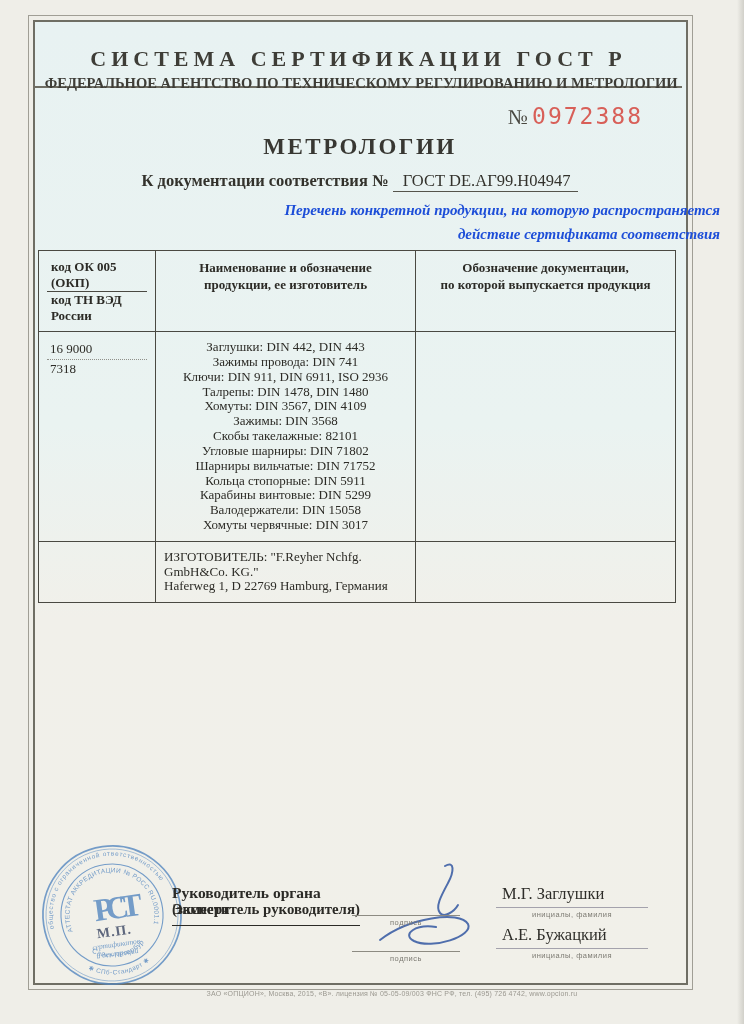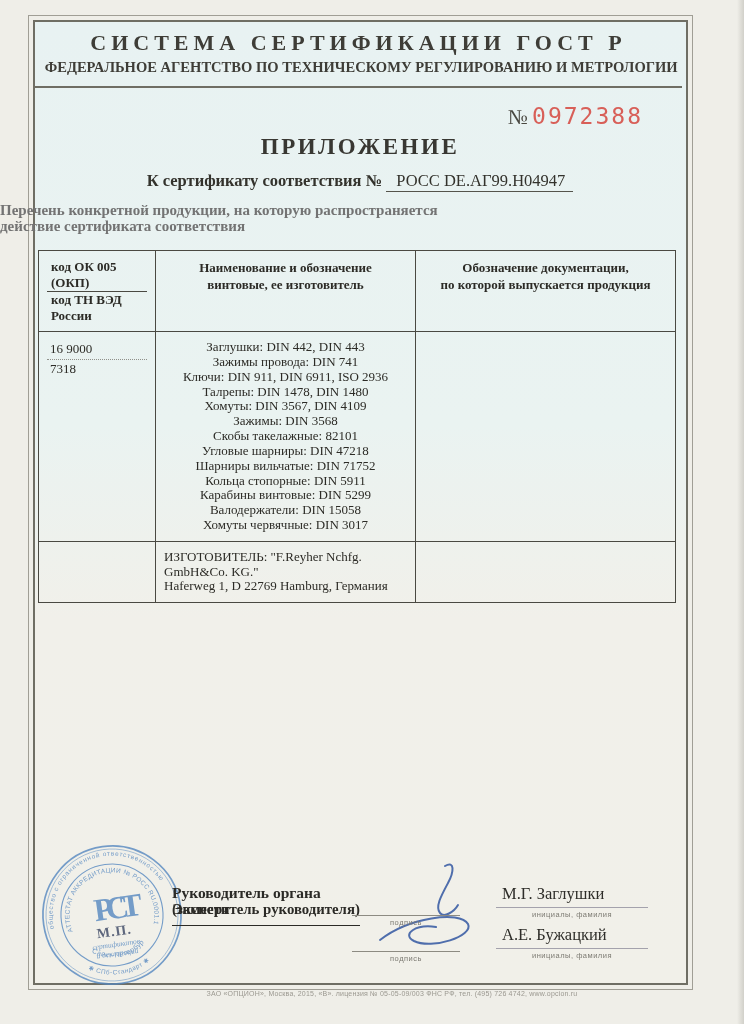--- a/index.html
+++ b/index.html
@@ -7,32 +7,32 @@
     width:744px;height:1024px;position:relative;overflow:hidden;
     background:#efeee8;
     font-family:"Liberation Serif",serif;color:#2e2d29;
   }
   body::after{content:"";position:absolute;right:0;top:0;width:7px;height:100%;
     background:linear-gradient(90deg,rgba(0,0,0,0),rgba(120,118,110,.25));pointer-events:none;}
   .frame-outer{position:absolute;left:28px;top:15px;width:663px;height:973px;border:1px solid #a09e95;}
   .frame-inner{position:absolute;left:33px;top:20px;width:651px;height:961px;border:2px solid #6f6e64;
     background:linear-gradient(180deg,#e8f2f2 0%,#eaf3f1 42%,#f1f0ea 62%,#f1f0e9 100%);}
   .masthead{position:absolute;left:35px;top:22px;width:647px;height:64px;border-bottom:2px solid #6f6e64;text-align:center;}
-  .mast1{margin-top:8px;font-size:22px;font-weight:bold;letter-spacing:5px;color:#3e3d37;white-space:nowrap;}
+  .mast1{margin-top:24px;font-size:22px;font-weight:bold;letter-spacing:5px;color:#3e3d37;white-space:nowrap;}
   .mast2{margin-top:3px;font-size:15px;font-weight:bold;color:#3e3d37;white-space:nowrap;transform:scaleX(.97);}
   .serial{position:absolute;left:508px;top:103px;white-space:nowrap;}
   .serial-prefix{font-size:21px;color:#4a4942;}
   .serial-num{font-family:"DejaVu Sans Mono",monospace;font-size:23px;color:#d85f58;letter-spacing:2px;}
   .doc-title{position:absolute;left:0;top:134px;width:720px;text-align:center;
     font-size:23px;font-weight:bold;letter-spacing:2.5px;color:#383732;}
   .certline{position:absolute;left:0;top:171px;width:720px;text-align:center;font-size:16.5px;color:#33322c;}
   .certline .lbl{font-weight:bold;}
   .certline .val{border-bottom:1px solid #55544c;padding:0 8px 1px 10px;}
-  .purpose{position:absolute;left:0;width:720px;text-align:left;font-weight:bold;font-size:15px;color:#737373;}
-  .p1{top:202px}.p2{top:218px}
+  .purpose{position:absolute;left:0;width:720px;text-align:right;font-weight:bold;font-size:15px;color:#1d4ed8;font-style:italic;}
+  .p1{top:202px}.p2{top:226px}
   table.tbl{position:absolute;left:38px;top:250px;width:638px;border-collapse:collapse;table-layout:fixed;}
   table.tbl td{border:1.5px solid #4a4942;padding:8px;vertical-align:top;font-size:13px;color:#2c2b26;}
   td.hdrc{vertical-align:middle;text-align:center;font-weight:bold;font-size:13px;line-height:17px;color:#3a3931;}
   .c1h{font-weight:bold;font-size:12.8px;color:#3a3931;}
   .c1h .t{height:32px;border-bottom:1.5px solid #4a4942;display:flex;align-items:center;padding-left:4px;}
   .c1h .b{height:31px;display:flex;align-items:center;padding-left:4px;}
   .codecell .ctop{padding:1px 3px 2px;border-bottom:1px dotted #90908a;}
   .codecell .cbot{padding:1px 3px;}
   .prodcell{padding:2px 4px;}
   .prodcell div{line-height:14.85px;text-align:center;}
@@ -71,66 +71,66 @@
 <div class="frame-outer"></div>
 <div class="frame-inner"></div>
 
 <div class="masthead">
   <div class="mast1">СИСТЕМА СЕРТИФИКАЦИИ ГОСТ Р</div>
   <div class="mast2">ФЕДЕРАЛЬНОЕ АГЕНТСТВО ПО ТЕХНИЧЕСКОМУ РЕГУЛИРОВАНИЮ И МЕТРОЛОГИИ</div>
 </div>
 
 <div class="serial"><span class="serial-prefix">№</span> <span class="serial-num">0972388</span></div>
 
-<div class="doc-title">ПРИЛОЖЕНИЕ</div>
+<div class="doc-title">МЕТРОЛОГИИ</div>
 
 <div class="certline">
-  <span class="lbl">К сертификату соответствия №</span>
-  <span class="val">РОСС DE.АГ99.Н04947</span>
+  <span class="lbl">К документации соответствия №</span>
+  <span class="val">ГОСТ DE.АГ99.Н04947</span>
 </div>
 
 <div class="purpose p1">Перечень конкретной продукции,  на которую распространяется</div>
 <div class="purpose p2">действие сертификата соответствия</div>
 
 <table class="tbl">
   <colgroup>
       <col style="width:117px">
       <col style="width:260px">
       <col>
     </colgroup>
   <tbody>
       <tr style="height:67px">
     <td class="c1h">
       <div class="t">код ОК 005 (ОКП)</div>
       <div class="b">код ТН ВЭД России</div>
     </td>
     <td class="hdrc">
       <div>Наименование и обозначение</div>
-      <div>винтовые, ее изготовитель</div>
+      <div>продукции, ее изготовитель</div>
     </td>
     <td class="hdrc">
       <div>Обозначение документации,</div>
       <div>по которой выпускается продукция</div>
     </td>
   </tr>
   <tr style="height:194px">
     <td class="codecell">
       <div class="ctop">16 9000</div>
       <div class="cbot">7318</div>
     </td>
     <td class="prodcell">
       <div>
             <div>Заглушки: DIN 442, DIN 443</div>
             <div>Зажимы провода: DIN 741</div>
             <div>Ключи: DIN 911, DIN 6911, ISO 2936</div>
             <div>Талрепы: DIN 1478, DIN 1480</div>
             <div>Хомуты: DIN 3567, DIN 4109</div>
             <div>Зажимы: DIN 3568</div>
             <div>Скобы такелажные: 82101</div>
-            <div>Угловые шарниры: DIN 47218</div>
+            <div>Угловые шарниры: DIN 71802</div>
             <div>Шарниры вильчатые: DIN 71752</div>
             <div>Кольца стопорные: DIN 5911</div>
             <div>Карабины винтовые: DIN 5299</div>
             <div>Валодержатели: DIN 15058</div>
             <div>Хомуты червячные: DIN 3017</div>
           </div>
     </td>
     <td></td>
   </tr>
   <tr style="height:48px">

